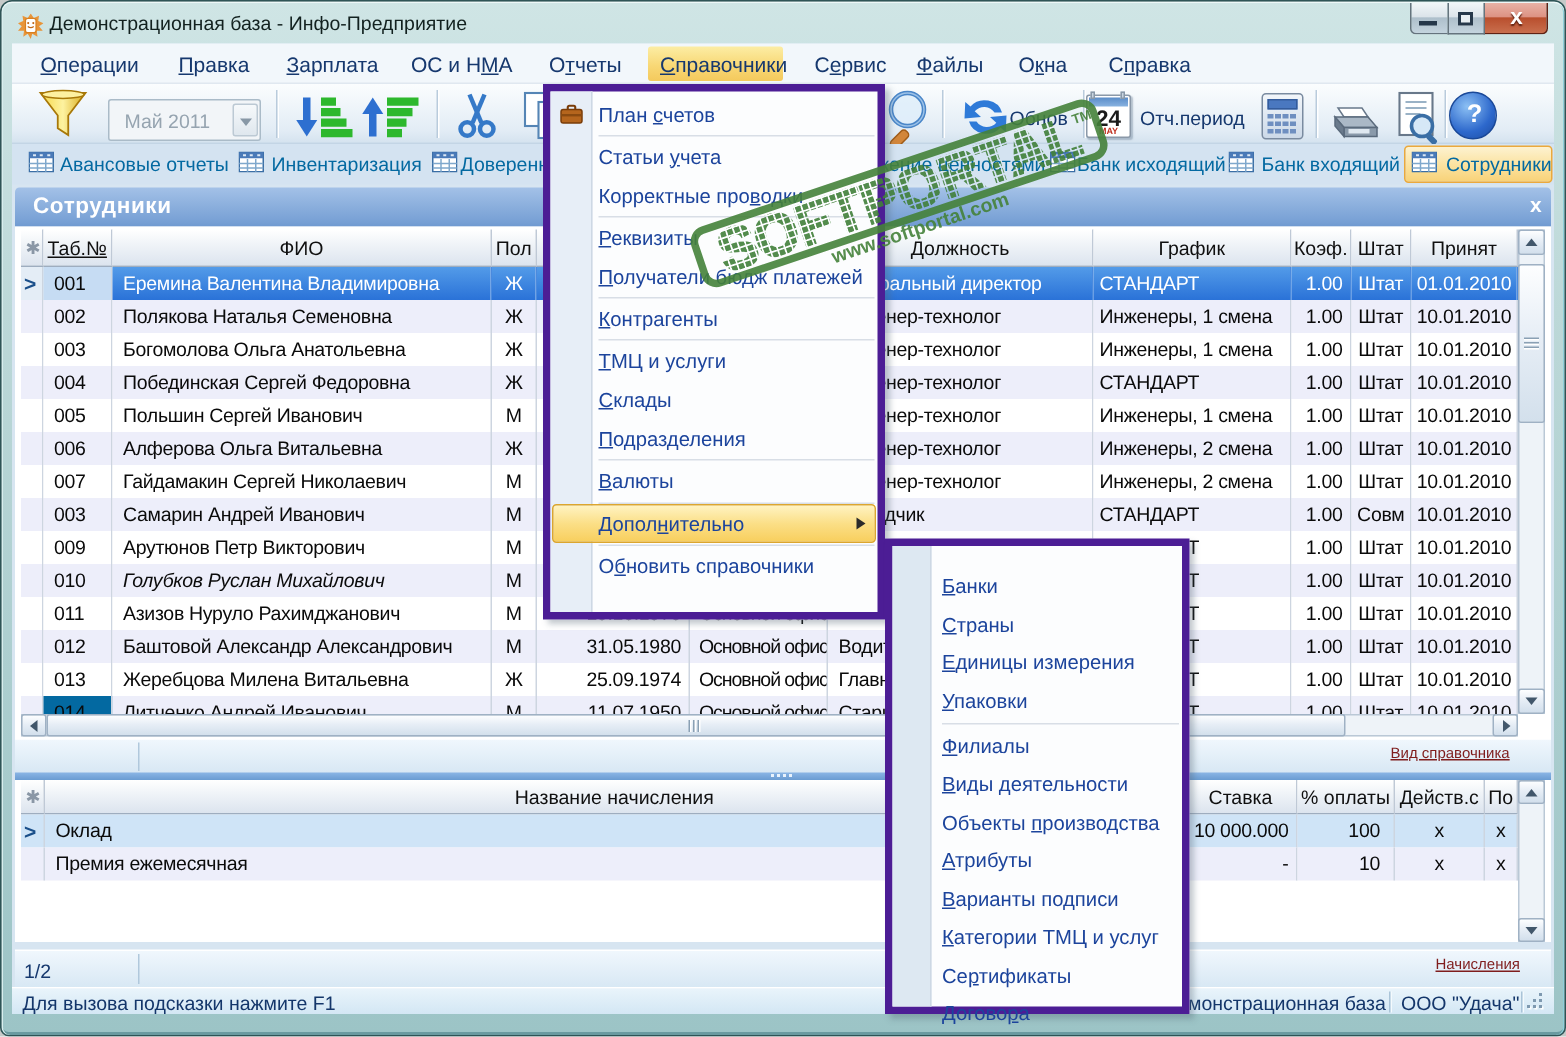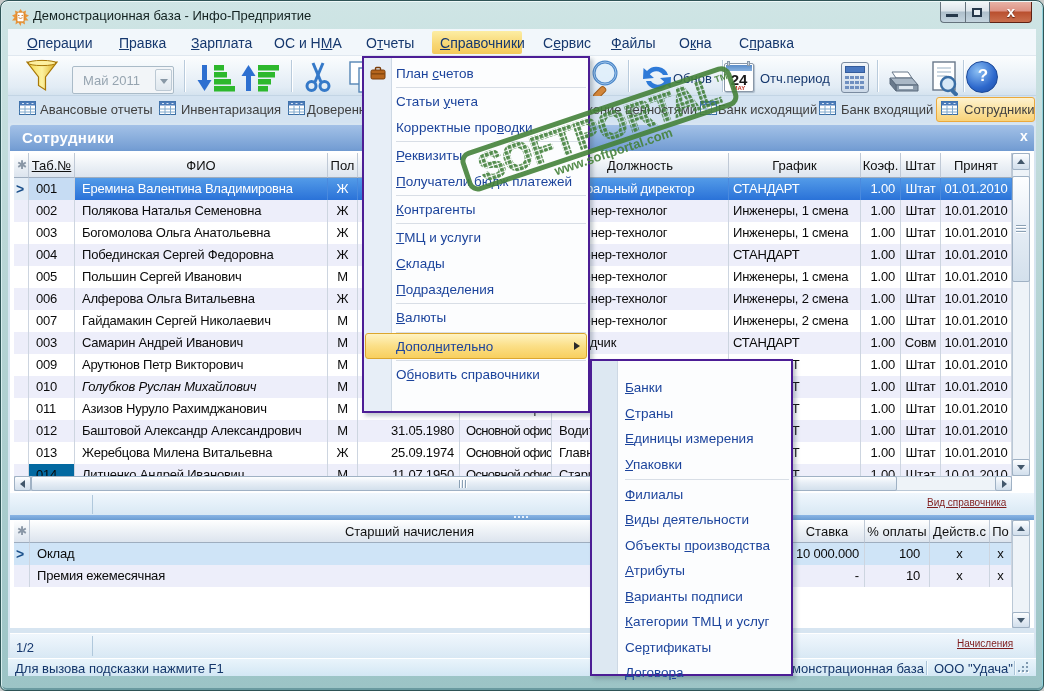--- a/index.html
+++ b/index.html
@@ -11,21 +11,21 @@
 
 #menubar{position:absolute;left:8px;top:29px;width:1028px;height:27px;background:#f2f7fb;border-bottom:1px solid #e0e8f0}
 .mi{position:absolute;top:35px;font-size:14px;color:#16386e;white-space:nowrap}
 #sprbox{position:absolute;left:424px;top:2px;width:90px;height:23px;background:linear-gradient(180deg,#fceda4,#f8d876 55%,#f4c95c);border-radius:2px}
 
 #toolbar{position:absolute;left:8px;top:56px;width:1028px;height:40px;background:linear-gradient(180deg,#fbfdfe,#e2ecf5 80%,#d5e3ef);border-bottom:1px solid #c3d5e5}
 .tsep{position:absolute;top:4px;width:1px;height:32px;background:#b9cbdc;box-shadow:1px 0 0 #ffffff}
 .tlab{position:absolute;font-size:13px;color:#16386e;white-space:nowrap}
 
 #tabrow{position:absolute;left:8px;top:96px;width:1028px;height:27px;background:#d4e3f1}
-.tab{position:absolute;top:102px;font-size:13px;color:#404040;white-space:nowrap}
+.tab{position:absolute;top:102px;font-size:13px;color:#0369a1;white-space:nowrap}
 .tico{position:absolute;top:5px;width:17px;height:14px}
 #acttab{position:absolute;left:936px;top:97px;width:99px;height:25px;background:linear-gradient(180deg,#fdf2d0,#fbe3a2 50%,#f8d278);border:1px solid #eba93c;border-radius:3px}
 #phead1{position:absolute;left:10px;top:125px;width:1024px;height:26px;background:linear-gradient(180deg,#a3c1e7,#769fd4 90%,#6f99d0);border-radius:3px 3px 0 0;}
 #phead1 span{position:absolute;left:12px;top:4px;font-weight:bold;font-size:15px;color:#fff;letter-spacing:0.4px}
 .px{position:absolute;font-weight:bold;font-size:13px;color:#fff}
 
 .hcell{position:absolute;background:linear-gradient(180deg,#ffffff,#f0f4f8 40%,#dce4ee);border-right:1px solid #bfc9d6;border-bottom:1px solid #9eadbf;font-size:13px;color:#101010;overflow:hidden;white-space:nowrap}
 .hc{display:flex;align-items:center;justify-content:center}
 .cell{position:absolute;font-size:13px;color:#0a0a0a;overflow:hidden;white-space:nowrap;border-right:1px solid #cdd5e0;padding-top:3px;letter-spacing:-0.2px}
 
@@ -33,21 +33,21 @@
 .sbtn{position:absolute;background:linear-gradient(180deg,#fdfeff,#e7eef6 45%,#d2dfec);border:1px solid #9fb1c4;border-radius:2px}
 .sth{position:absolute;background:linear-gradient(180deg,#fdfeff,#e7eef6 45%,#d3e0ec);border:1px solid #9fb1c4;border-radius:2px}
 .arr{position:absolute;width:0;height:0}
 
 .ibar{position:absolute;background:linear-gradient(180deg,#f0f7fd,#d8e8f4);border-top:1px solid #ffffff;font-size:13px;color:#16386e}
 .link{font-size:10px;color:#7f1d1d;text-decoration:underline;position:absolute}
 
 #status{position:absolute;left:8px;top:658px;width:1028px;height:18px;background:linear-gradient(180deg,#e9f4fb,#d3e7f4);border-top:1px solid #ffffff;font-size:13px;color:#14366a}
 .sdiv{position:absolute;top:2px;width:1px;height:14px;background:#aac4d8;box-shadow:1px 0 0 #f4fafd}
 
-.menu{position:absolute;background:#fcfdfe;border:2px solid #4c1d95;box-shadow:3px 3px 4px rgba(80,96,112,0.35)}
+.menu{position:absolute;background:#fcfdfe;border:5px solid #4c1d95;box-shadow:3px 3px 4px rgba(80,96,112,0.35)}
 .mitem{position:relative;font-size:13.5px;color:#1c449c;padding-left:32px;display:flex;align-items:center}
 .msep2{border-top:1px solid #d8dee6;margin:0.6px 2px 0.6px 32px;height:0}
 .hl{position:absolute;left:1px;right:1px;top:2px;bottom:2px;background:linear-gradient(180deg,#fff3c2,#fbdf87 50%,#f8cf5e);border:1px solid #dca62e;border-radius:3px}
 u{text-decoration:underline}
 .arrR{position:absolute;right:8px;top:50%;margin-top:-4px;width:0;height:0;border-left:6px solid #2a2a2a;border-top:4px solid transparent;border-bottom:4px solid transparent}
 </style></head><body>
 <div id="win"></div>
 <svg class="abs" style="left:12px;top:9px" width="17" height="17" viewBox="0 0 17 17">
 <polygon points="8.5,0 10.5,3 14,1.5 13.5,5 17,6.5 14,8.5 16.5,11.5 12.5,11.5 13,15.5 9.5,13.5 8.5,17 6.5,13.5 3.5,15.5 4,11.5 0,11.5 2.5,8.5 0,6.5 3.5,5 3,1.5 6.5,3" fill="#e8953a"></polygon>
 <rect x="5" y="3.2" width="7" height="9.6" rx="1.5" fill="#fff" stroke="#d88020" stroke-width="0.8"></rect>
@@ -446,21 +446,21 @@
 <div class="abs" style="left:459px;top:480px;width:1px;height:8px;background:#8aa0b4;box-shadow:3px 0 0 #8aa0b4,6px 0 0 #8aa0b4,1px 0 0 #fff,4px 0 0 #fff,7px 0 0 #fff"></div>
 <div class="ibar" style="left:10px;top:492px;width:1024px;height:23px">
     <span style="position:absolute;left:6px;top:20px">1/33</span>
     <div class="abs" style="left:82px;top:2px;width:1px;height:19px;background:#b0c8dc"></div>
   </div>
 <div class="link" style="left:927px;top:497px">Вид справочника</div>
 <div class="abs" style="left:10px;top:515px;width:1024px;height:5px;background:linear-gradient(180deg,#8ab5e5,#6a9cd2)"></div>
 <div class="abs" style="left:514px;top:516px;width:2px;height:2px;background:#e8f2fc;box-shadow:4px 0 0 #e8f2fc,8px 0 0 #e8f2fc,12px 0 0 #e8f2fc"></div>
 <div class="abs" style="left:10px;top:520px;width:1024px;height:108px;background:#fff"></div>
 <div class="hcell hc" style="left:14px;top:520px;width:16px;height:23px"></div>
-<div class="hcell hc" style="left:30px;top:520px;width:760px;height:23px">Старший начисления</div>
+<div class="hcell hc" style="left:30px;top:520px;width:760px;height:23px">Название начисления</div>
 <div class="hcell hc" style="left:790px;top:520px;width:75px;height:23px">Ставка</div>
 <div class="hcell hc" style="left:865px;top:520px;width:65px;height:23px">% оплаты</div>
 <div class="hcell hc" style="left:930px;top:520px;width:60px;height:23px">Действ.с</div>
 <div class="hcell hc" style="left:990px;top:520px;width:22px;height:23px">По</div>
 <div class="abs" style="left:16px;top:524px;width:12px;text-align:center;font-size:12px;color:#8a97a6">✱</div>
 <div class="abs" style="left:14px;top:543px;width:998px;height:22px">
 <div class="cell" style="left:0;top:0;width:16px;height:22px;background:#cfe4f7"></div>
 <div class="abs" style="left:2px;top:3px;font-size:14px;font-weight:bold;color:#1a4f8a">&gt;</div>
 <div class="cell" style="left:16px;top:0;width:760px;height:22px;background:#cfe4f7;padding-left:7px">Оклад</div>
 <div class="cell" style="left:776px;top:0;width:75px;height:22px;background:#cfe4f7;text-align:right;padding-right:5px">10 000.000</div>

